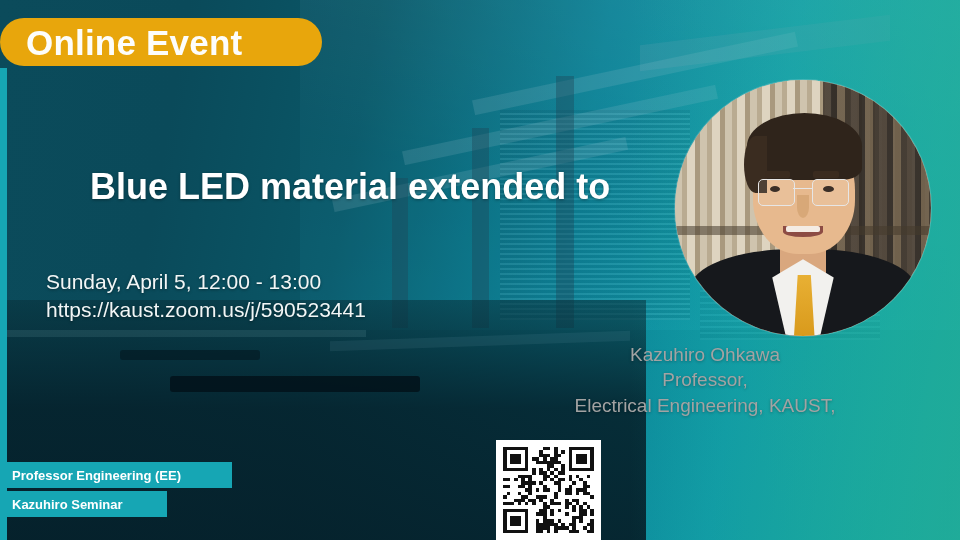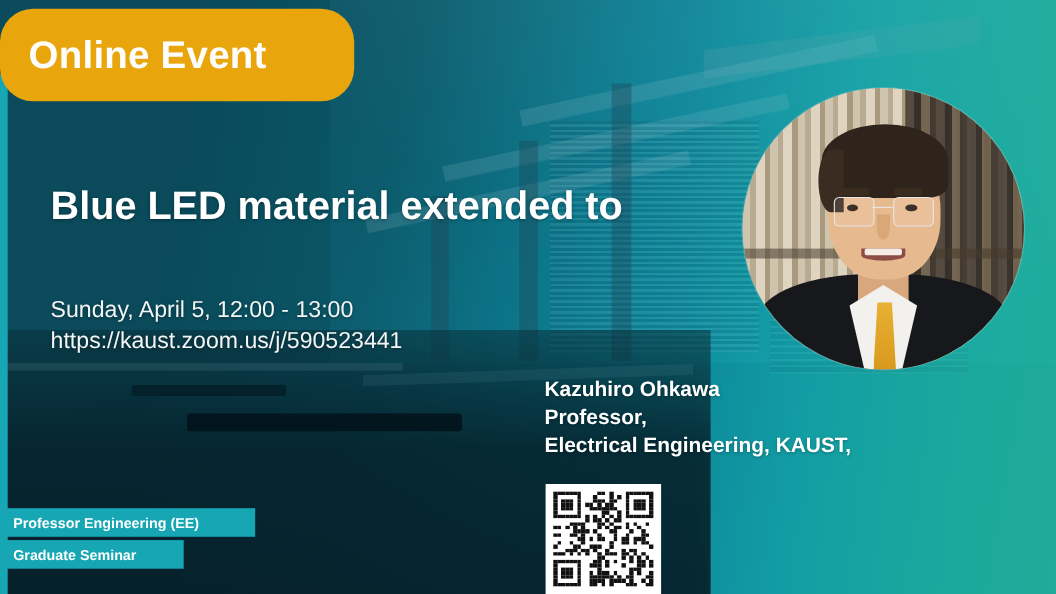--- a/index.html
+++ b/index.html
@@ -73,48 +73,48 @@
   }
 
   
   .left-strip{
     position:absolute;left:0;top:68px;width:7px;height:472px;
     background:#16a6b4;
   }
 
   
   .banner{
-    position:absolute;left:0;top:8px;width:322px;height:84px;
+    position:absolute;left:0;top:18px;width:322px;height:48px;
     background:#e8a60c;
     display:flex;align-items:center;border-radius:30px;
   }
   .banner-label{
     color:#fdfdfb;font-size:35px;font-weight:bold;
     letter-spacing:.2px;padding-left:26px;line-height:1;
   }
 
   
   .title{
     position:absolute;left:46px;top:166px;width:580px;
     color:#ffffff;font-size:36px;font-weight:bold;line-height:1.18;
     text-shadow:0 1px 3px rgba(0,0,0,.35);
   }
-  .title .ln{display:block;}
+  .title .ln{display:block;margin-left:44px;}
   .meta{
     position:absolute;left:46px;top:268px;width:520px;
     color:#f2f6f6;font-size:21px;line-height:1.34;
     text-shadow:0 1px 3px rgba(0,0,0,.40);
   }
   .meta .ln{display:block;}
 
   
   .speaker{
     position:absolute;right:45px;top:342px;width:420px;
-    text-align:left;color:#ffffff;
-    font-size:19px;font-weight:bold;line-height:1.33;
+    text-align:center;color:#a3a3a3;
+    font-size:19px;font-weight:normal;line-height:1.33;
     text-shadow:0 1px 3px rgba(0,0,0,.30);
   }
   .speaker .ln{display:block;}
 
   
   .portrait{
     position:absolute;left:675px;top:80px;width:256px;height:256px;
     border-radius:50%;overflow:hidden;
     background:#cbbfa8;
     box-shadow:0 0 0 1px rgba(255,255,255,.18);
@@ -239,21 +239,21 @@
     <div class="pt-bridge"></div>
     <div class="pt-nose"></div>
     <div class="pt-mouth"></div>
     <div class="pt-teeth"></div>
   </div>
 
   <div class="badge one">
     <span>Professor Engineering (EE)</span>
   </div>
   <div class="badge two">
-    <span>Graduate Seminar</span>
+    <span>Kazuhiro Seminar</span>
   </div>
 
   <div class="qr-wrap">
     <div class="qr" id="qr">
         <i class="on"></i>
         <i class="on"></i>
         <i class="on"></i>
         <i class="on"></i>
         <i class="on"></i>
         <i class="on"></i>

